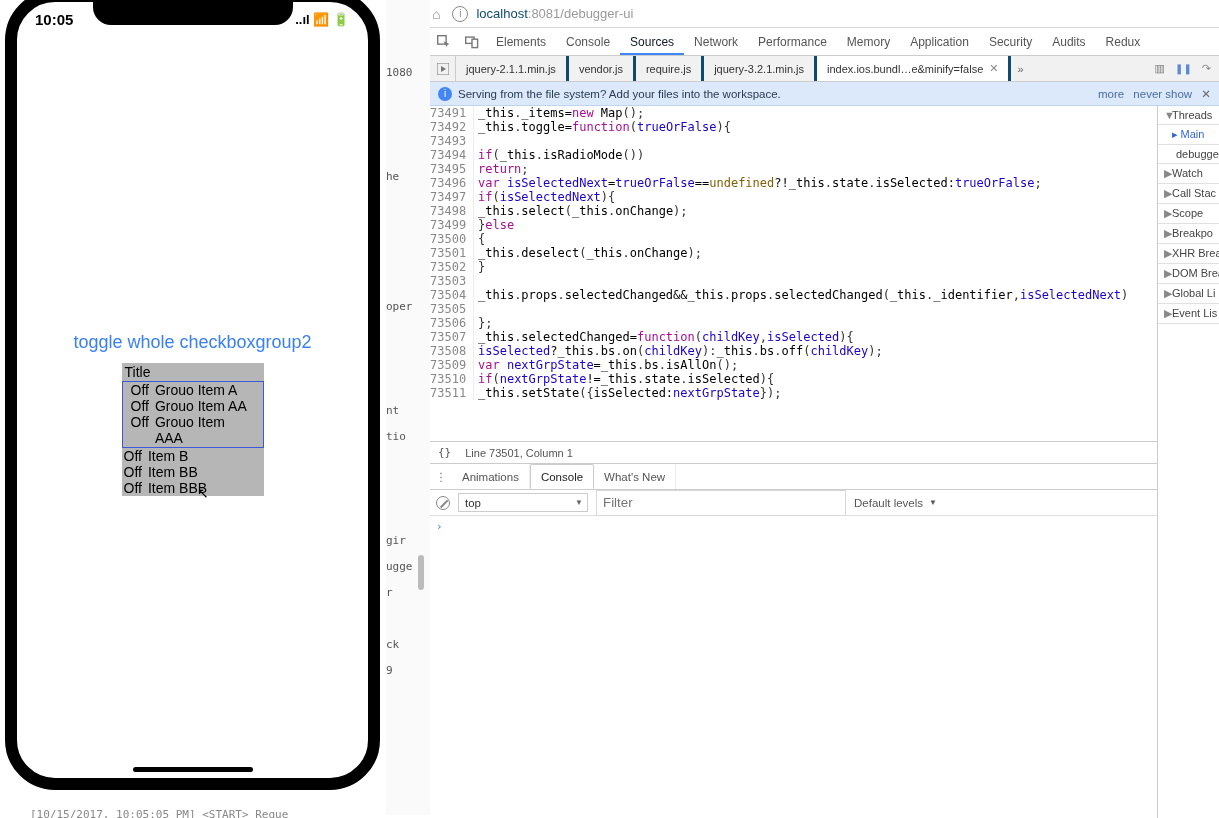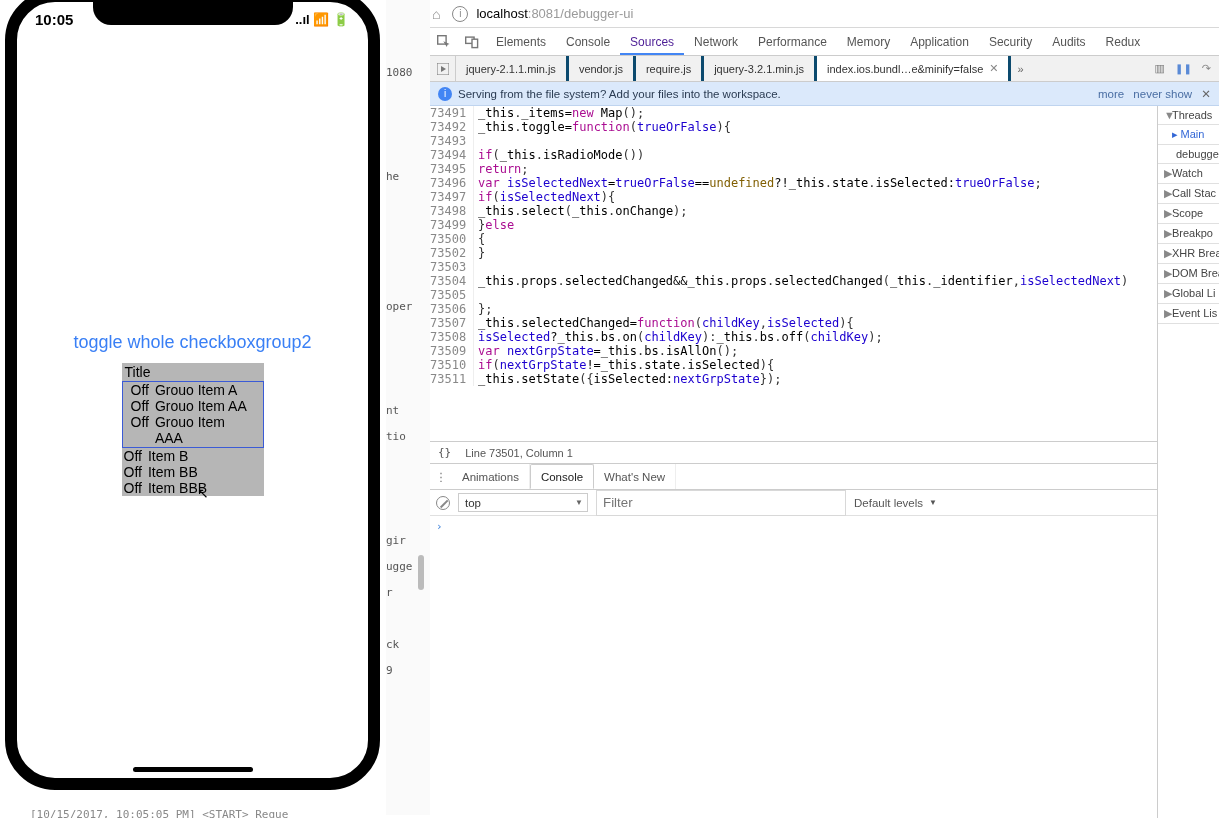--- a/index.html
+++ b/index.html
@@ -27,28 +27,28 @@
 
 .scroll-handle { position: absolute; left: 418px; top: 555px; width: 6px; height: 35px; background: #bbb; border-radius: 3px; }
 
 
 .devtools { position: absolute; left: 430px; top: 0; right: 0; bottom: 0; background: #fff; display: flex; flex-direction: column; }
 
 
 .urlbar { display: flex; align-items: center; height: 28px; border-bottom: 1px solid #d8d8d8; color: #444; padding: 0 2px; gap: 8px; }
 .info-icon { width: 16px; height: 16px; border: 1px solid #888; border-radius: 50%; display: inline-flex; align-items: center; justify-content: center; font-size: 10px; color: #888; margin-left: 4px; }
 .url-text { font-size: 13px; color: #333; }
-.url-host { color: #000000; }
+.url-host { color: #0c4a6e; }
 .url-gray { color: #9a9a9a; }
 
 
 .devtools-tabs { display: flex; align-items: center; height: 28px; border-bottom: 1px solid #ccc; font-size: 12px; color: #555; }
 .dt-icon { width: 28px; display: flex; align-items: center; justify-content: center; color: #777; }
 .dt-tab { padding: 0 10px; height: 100%; display: flex; align-items: center; cursor: default; }
-.dt-tab.active { color: #4c1d95; box-shadow: inset 0 -2px 0 #4285f4; }
+.dt-tab.active { color: #0f172a; box-shadow: inset 0 -2px 0 #4285f4; }
 
 
 .file-tabs { display: flex; align-items: center; height: 26px; border-bottom: 1px solid #ccc; font-size: 11px; color: #333; background: #f1f1f1; }
 .play-box { width: 26px; height: 100%; display: flex; align-items: center; justify-content: center; border-right: 1px solid #ccc; background: #f1f1f1; }
 .file-tab { padding: 0 10px; height: 100%; display: flex; align-items: center; border-right: 3px solid #0c4a6e; background: #f1f1f1; white-space: nowrap; }
 .file-tab.active { background: #fff; }
 .file-tab .close { margin-left: 6px; color: #888; }
 .file-tabs .spacer { flex: 1; }
 .file-tabs .end-icons { display: flex; align-items: center; gap: 10px; padding: 0 8px; color: #777; }
 
@@ -262,20 +262,21 @@
           <div class="code-line"><span class="gutter">73491</span><span class="code"><span class="tk-id">_this</span><span class="tk-p">.</span><span class="tk-id">_items</span><span class="tk-op">=</span><span class="tk-k">new </span><span class="tk-id">Map</span><span class="tk-p">();</span></span></div>
           <div class="code-line"><span class="gutter">73492</span><span class="code"><span class="tk-id">_this</span><span class="tk-p">.</span><span class="tk-id">toggle</span><span class="tk-op">=</span><span class="tk-k">function</span><span class="tk-p">(</span><span class="tk-blue">trueOrFalse</span><span class="tk-p">){</span></span></div>
           <div class="code-line"><span class="gutter">73493</span><span class="code"></span></div>
           <div class="code-line"><span class="gutter">73494</span><span class="code"><span class="tk-k">if</span><span class="tk-p">(</span><span class="tk-id">_this</span><span class="tk-p">.</span><span class="tk-id">isRadioMode</span><span class="tk-p">())</span></span></div>
           <div class="code-line"><span class="gutter">73495</span><span class="code"><span class="tk-k">return</span><span class="tk-p">;</span></span></div>
           <div class="code-line"><span class="gutter">73496</span><span class="code"><span class="tk-k">var </span><span class="tk-blue">isSelectedNext</span><span class="tk-op">=</span><span class="tk-blue">trueOrFalse</span><span class="tk-op">==</span><span class="tk-und">undefined</span><span class="tk-op">?!</span><span class="tk-id">_this</span><span class="tk-p">.</span><span class="tk-id">state</span><span class="tk-p">.</span><span class="tk-id">isSelected</span><span class="tk-op">:</span><span class="tk-blue">trueOrFalse</span><span class="tk-p">;</span></span></div>
           <div class="code-line"><span class="gutter">73497</span><span class="code"><span class="tk-k">if</span><span class="tk-p">(</span><span class="tk-blue">isSelectedNext</span><span class="tk-p">){</span></span></div>
           <div class="code-line"><span class="gutter">73498</span><span class="code"><span class="tk-id">_this</span><span class="tk-p">.</span><span class="tk-id">select</span><span class="tk-p">(</span><span class="tk-id">_this</span><span class="tk-p">.</span><span class="tk-id">onChange</span><span class="tk-p">);</span></span></div>
           <div class="code-line"><span class="gutter">73499</span><span class="code"><span class="tk-p">}</span><span class="tk-k">else</span></span></div>
           <div class="code-line"><span class="gutter">73500</span><span class="code"><span class="tk-p">{</span></span></div>
+          <div class="code-line"><span class="gutter">73501</span><span class="code"><span class="tk-id">_this</span><span class="tk-p">.</span><span class="tk-id">deselect</span><span class="tk-p">(</span><span class="tk-id">_this</span><span class="tk-p">.</span><span class="tk-id">onChange</span><span class="tk-p">);</span></span></div>
           <div class="code-line"><span class="gutter">73502</span><span class="code"><span class="tk-p">}</span></span></div>
           <div class="code-line"><span class="gutter">73503</span><span class="code"></span></div>
           <div class="code-line"><span class="gutter">73504</span><span class="code"><span class="tk-id">_this</span><span class="tk-p">.</span><span class="tk-id">props</span><span class="tk-p">.</span><span class="tk-id">selectedChanged</span><span class="tk-op">&amp;&amp;</span><span class="tk-id">_this</span><span class="tk-p">.</span><span class="tk-id">props</span><span class="tk-p">.</span><span class="tk-id">selectedChanged</span><span class="tk-p">(</span><span class="tk-id">_this</span><span class="tk-p">.</span><span class="tk-id">_identifier</span><span class="tk-p">,</span><span class="tk-blue">isSelectedNext</span><span class="tk-p">)</span></span></div>
           <div class="code-line"><span class="gutter">73505</span><span class="code"></span></div>
           <div class="code-line"><span class="gutter">73506</span><span class="code"><span class="tk-p">};</span></span></div>
           <div class="code-line"><span class="gutter">73507</span><span class="code"><span class="tk-id">_this</span><span class="tk-p">.</span><span class="tk-id">selectedChanged</span><span class="tk-op">=</span><span class="tk-k">function</span><span class="tk-p">(</span><span class="tk-blue">childKey</span><span class="tk-p">,</span><span class="tk-blue">isSelected</span><span class="tk-p">){</span></span></div>
           <div class="code-line"><span class="gutter">73508</span><span class="code"><span class="tk-blue">isSelected</span><span class="tk-op">?</span><span class="tk-id">_this</span><span class="tk-p">.</span><span class="tk-id">bs</span><span class="tk-p">.</span><span class="tk-id">on</span><span class="tk-p">(</span><span class="tk-blue">childKey</span><span class="tk-p">):</span><span class="tk-id">_this</span><span class="tk-p">.</span><span class="tk-id">bs</span><span class="tk-p">.</span><span class="tk-id">off</span><span class="tk-p">(</span><span class="tk-blue">childKey</span><span class="tk-p">);</span></span></div>
           <div class="code-line"><span class="gutter">73509</span><span class="code"><span class="tk-k">var </span><span class="tk-blue">nextGrpState</span><span class="tk-op">=</span><span class="tk-id">_this</span><span class="tk-p">.</span><span class="tk-id">bs</span><span class="tk-p">.</span><span class="tk-id">isAllOn</span><span class="tk-p">();</span></span></div>
           <div class="code-line"><span class="gutter">73510</span><span class="code"><span class="tk-k">if</span><span class="tk-p">(</span><span class="tk-blue">nextGrpState</span><span class="tk-op">!=</span><span class="tk-id">_this</span><span class="tk-p">.</span><span class="tk-id">state</span><span class="tk-p">.</span><span class="tk-id">isSelected</span><span class="tk-p">){</span></span></div>
           <div class="code-line"><span class="gutter">73511</span><span class="code"><span class="tk-id">_this</span><span class="tk-p">.</span><span class="tk-id">setState</span><span class="tk-p">({</span><span class="tk-id">isSelected</span><span class="tk-op">:</span><span class="tk-blue">nextGrpState</span><span class="tk-p">});</span></span></div>

